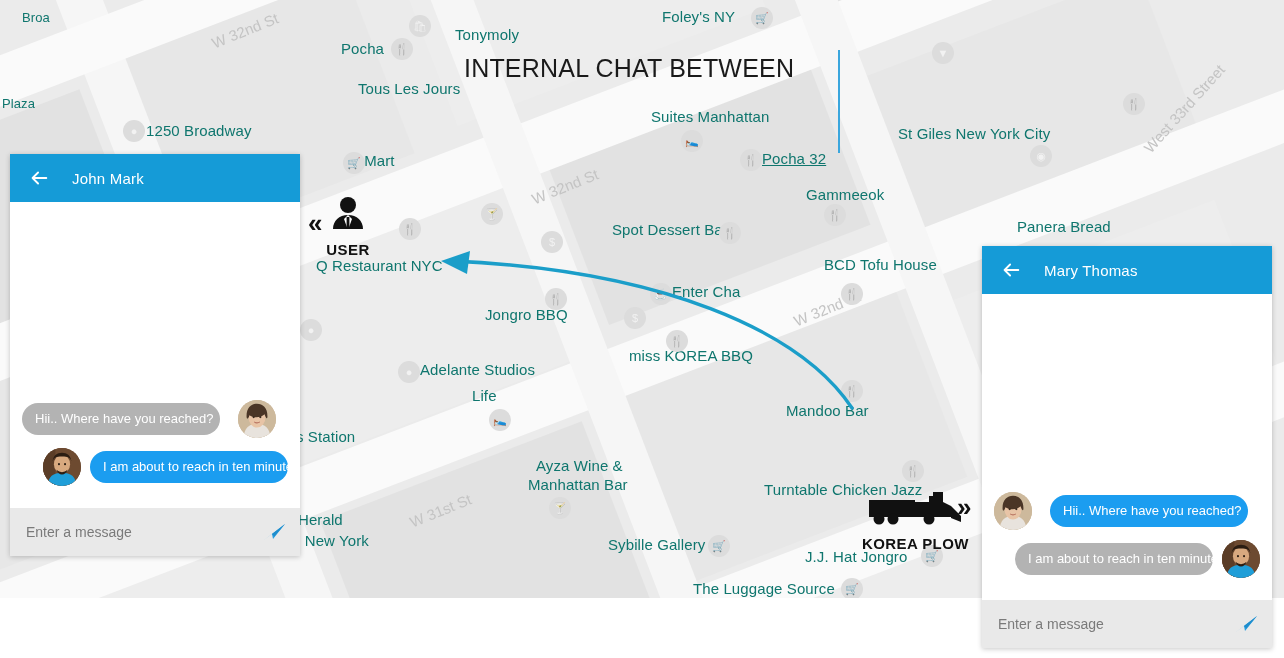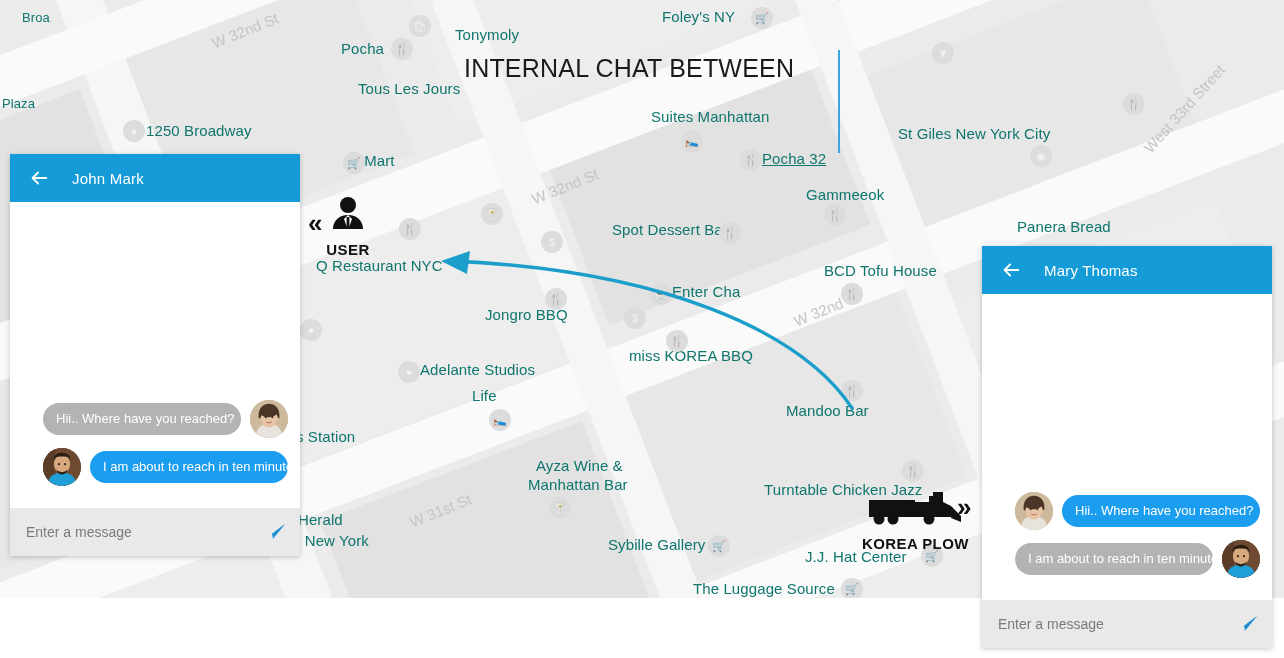--- a/index.html
+++ b/index.html
@@ -180,21 +180,21 @@
     padding: 0 12px 12px 12px;
     overflow: hidden;
   }
 
   .msg-row {
     display: flex;
     align-items: center;
     margin-bottom: 10px;
   }
   .msg-row.right { justify-content: flex-end; }
-  .msg-row.left  { justify-content: flex-end; }
+  .msg-row.left  { justify-content: flex-start; gap: 9px; }
 
   .bubble {
     max-width: 198px;
     padding: 8px 13px;
     border-radius: 16px;
     font-size: 13px;
     line-height: 16px;
     color: #ffffff;
     white-space: nowrap;
   }
@@ -281,36 +281,36 @@
         <div class="poi" style="left: 455px; top: 26px;">Tonymoly</div>
         <div class="poi" style="left: 358px; top: 80px;">Tous Les Jours</div>
         <div class="poi" style="left: 349px; top: 152px;">H Mart</div>
         <div class="poi" style="left: 662px; top: 8px;">Foley's NY</div>
         <div class="poi" style="left: 651px; top: 108px;">Suites Manhattan</div>
         <div class="poi" style="left: 762px; top: 150px; text-decoration: underline;">Pocha 32</div>
         <div class="poi" style="left: 806px; top: 186px;">Gammeeok</div>
         <div class="poi" style="left: 1017px; top: 218px;">Panera Bread</div>
         <div class="poi" style="left: 898px; top: 125px;">St Giles New York City</div>
         <div class="poi" style="left: 612px; top: 221px;">Spot Dessert Bar</div>
-        <div class="poi" style="left: 824px; top: 262px;">BCD Tofu House</div>
+        <div class="poi" style="left: 824px; top: 256px;">BCD Tofu House</div>
         <div class="poi" style="left: 672px; top: 283px;">Enter Cha</div>
         <div class="poi" style="left: 485px; top: 306px;">Jongro BBQ</div>
         <div class="poi" style="left: 300px; top: 257px; margin-left: 16px;">Q Restaurant NYC</div>
         <div class="poi" style="left: 629px; top: 347px;">miss KOREA BBQ</div>
         <div class="poi" style="left: 420px; top: 361px;">Adelante Studios</div>
         <div class="poi" style="left: 472px; top: 387px;">Life</div>
         <div class="poi" style="left: 786px; top: 402px;">Mandoo Bar</div>
         <div class="poi" style="left: 296px; top: 428px;">s Station</div>
         <div class="poi" style="left: 536px; top: 457px;">Ayza Wine &amp;</div>
         <div class="poi" style="left: 528px; top: 476px;">Manhattan Bar</div>
         <div class="poi" style="left: 764px; top: 481px;">Turntable Chicken Jazz</div>
         <div class="poi" style="left: 298px; top: 511px;">Herald</div>
         <div class="poi" style="left: 292px; top: 532px;">e New York</div>
         <div class="poi" style="left: 608px; top: 536px;">Sybille Gallery</div>
-        <div class="poi" style="left: 805px; top: 548px;">J.J. Hat Center</div>
+        <div class="poi" style="left: 805px; top: 548px;">J.J. Hat Jongro</div>
         <div class="poi" style="left: 693px; top: 580px;">The Luggage Source</div>
       </div>
     <div id="street-layer">
         <div class="street" style="left: 210px; top: 22px; transform: rotate(-22deg);">W 32nd St</div>
         <div class="street" style="left: 530px; top: 178px; transform: rotate(-22deg);">W 32nd St</div>
         <div class="street" style="left: 792px; top: 300px; transform: rotate(-22deg);">W 32nd St</div>
         <div class="street" style="left: 408px; top: 502px; transform: rotate(-22deg);">W 31st St</div>
         <div class="street" style="left: 1128px; top: 100px; transform: rotate(-48deg);">West 33rd Street</div>
       </div>
 

